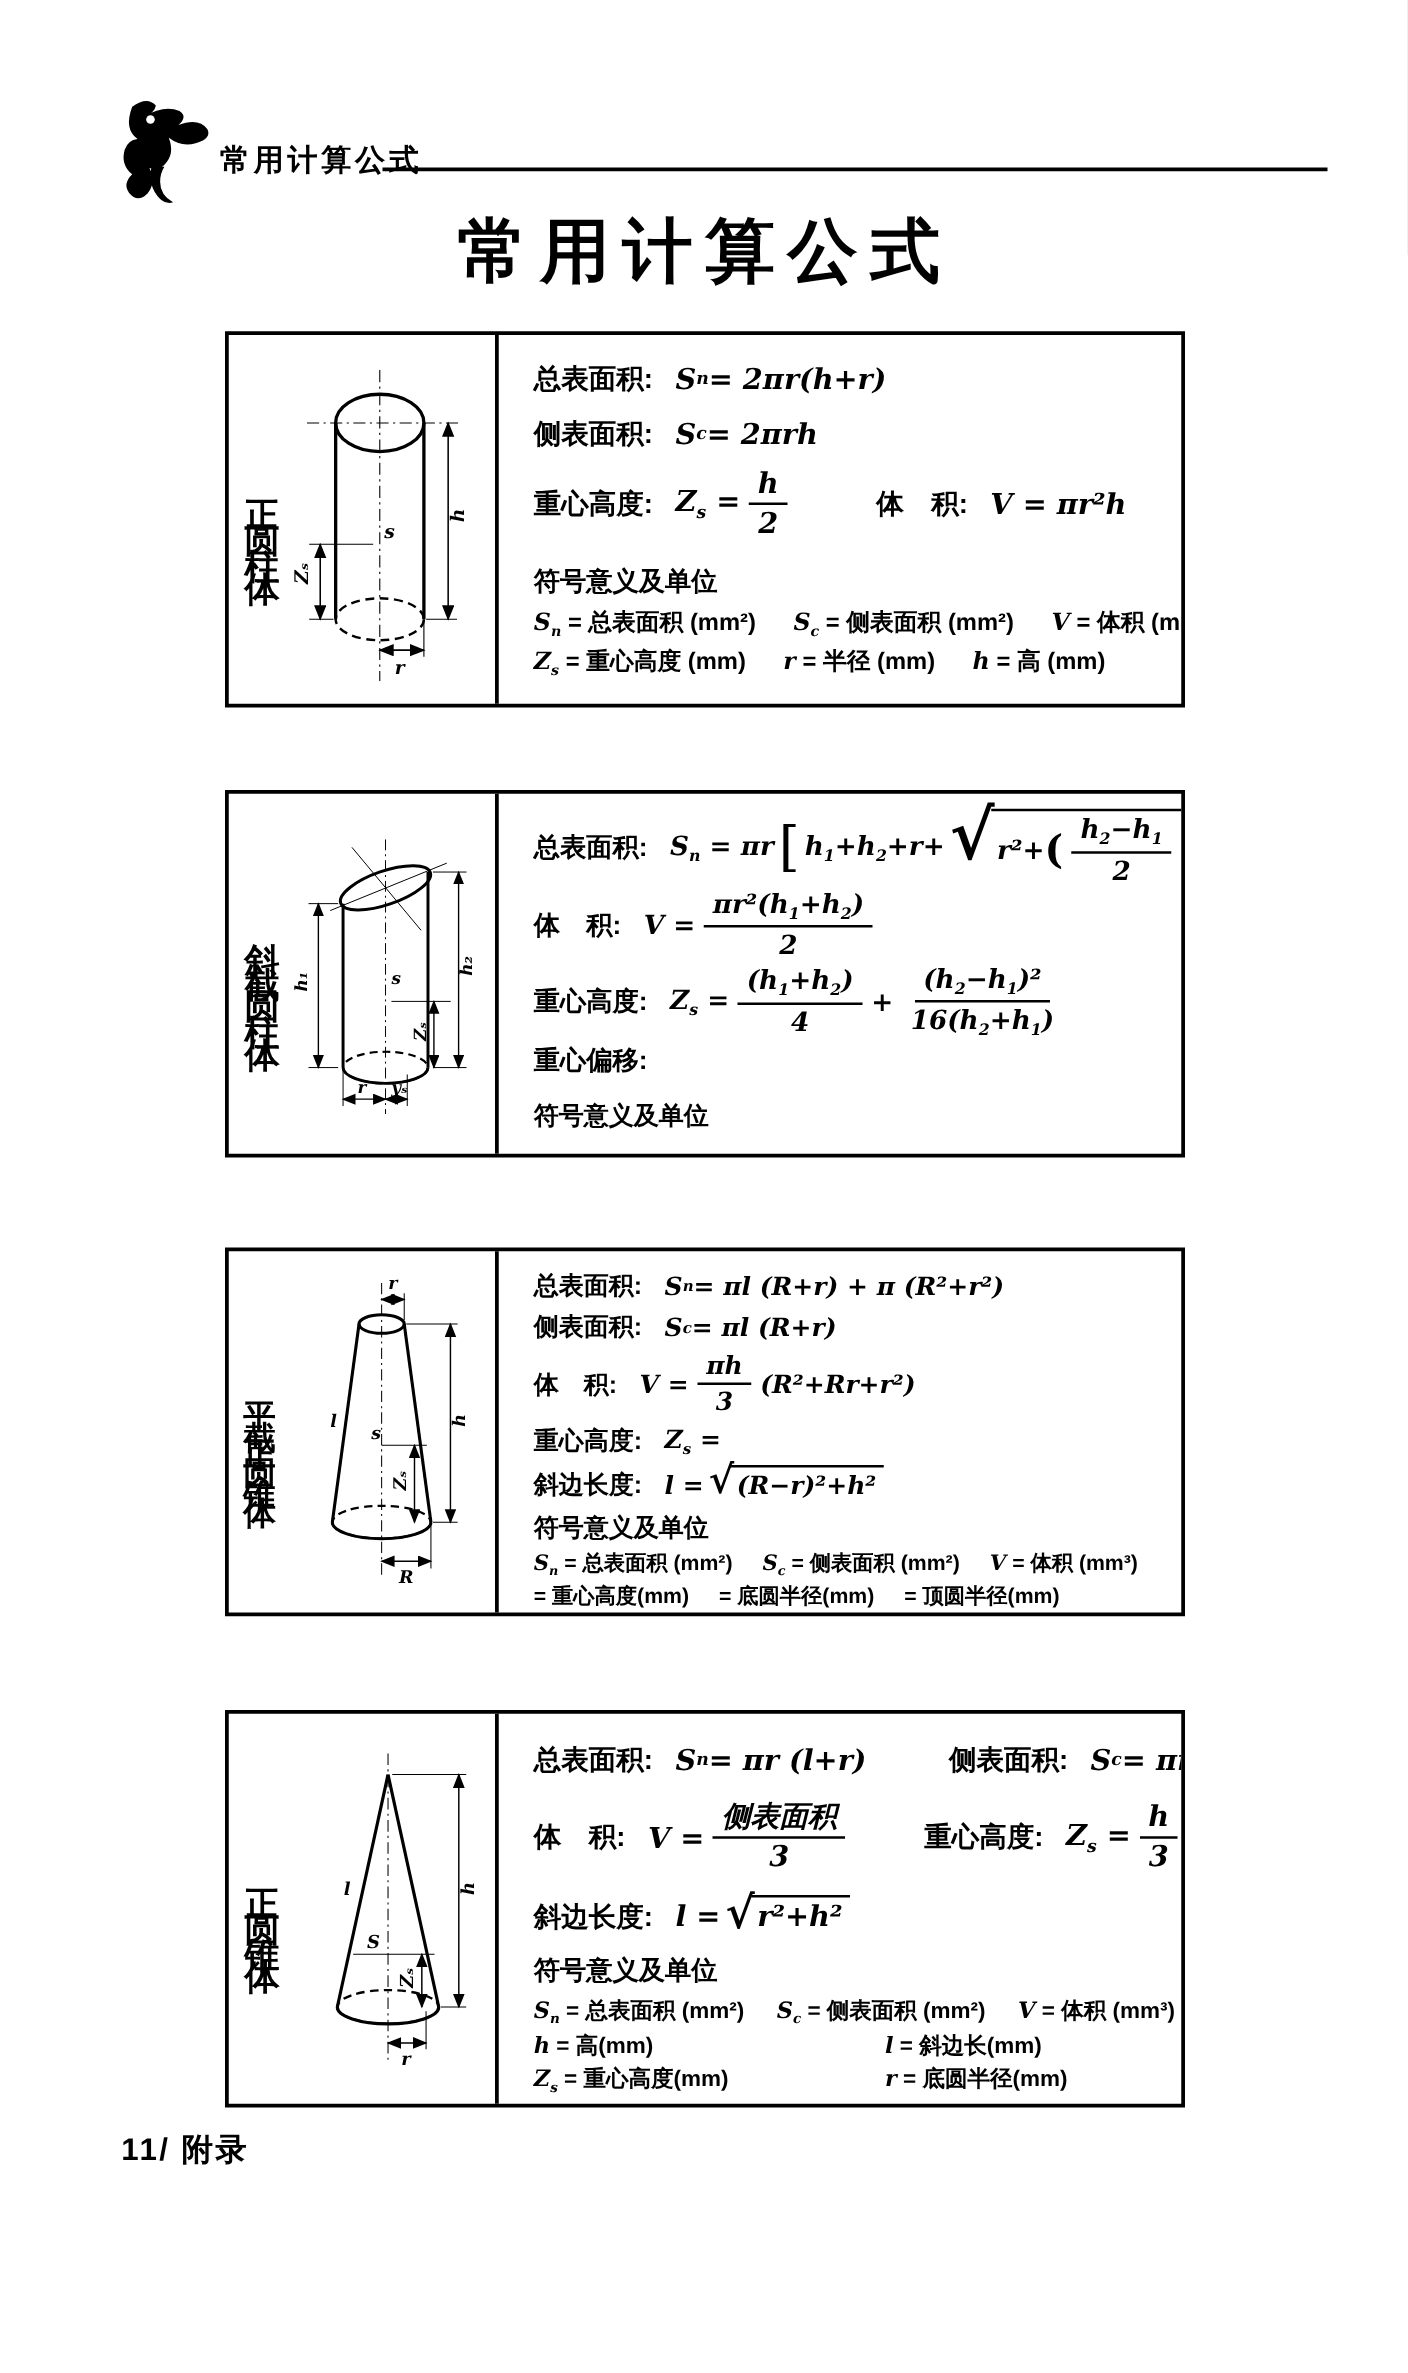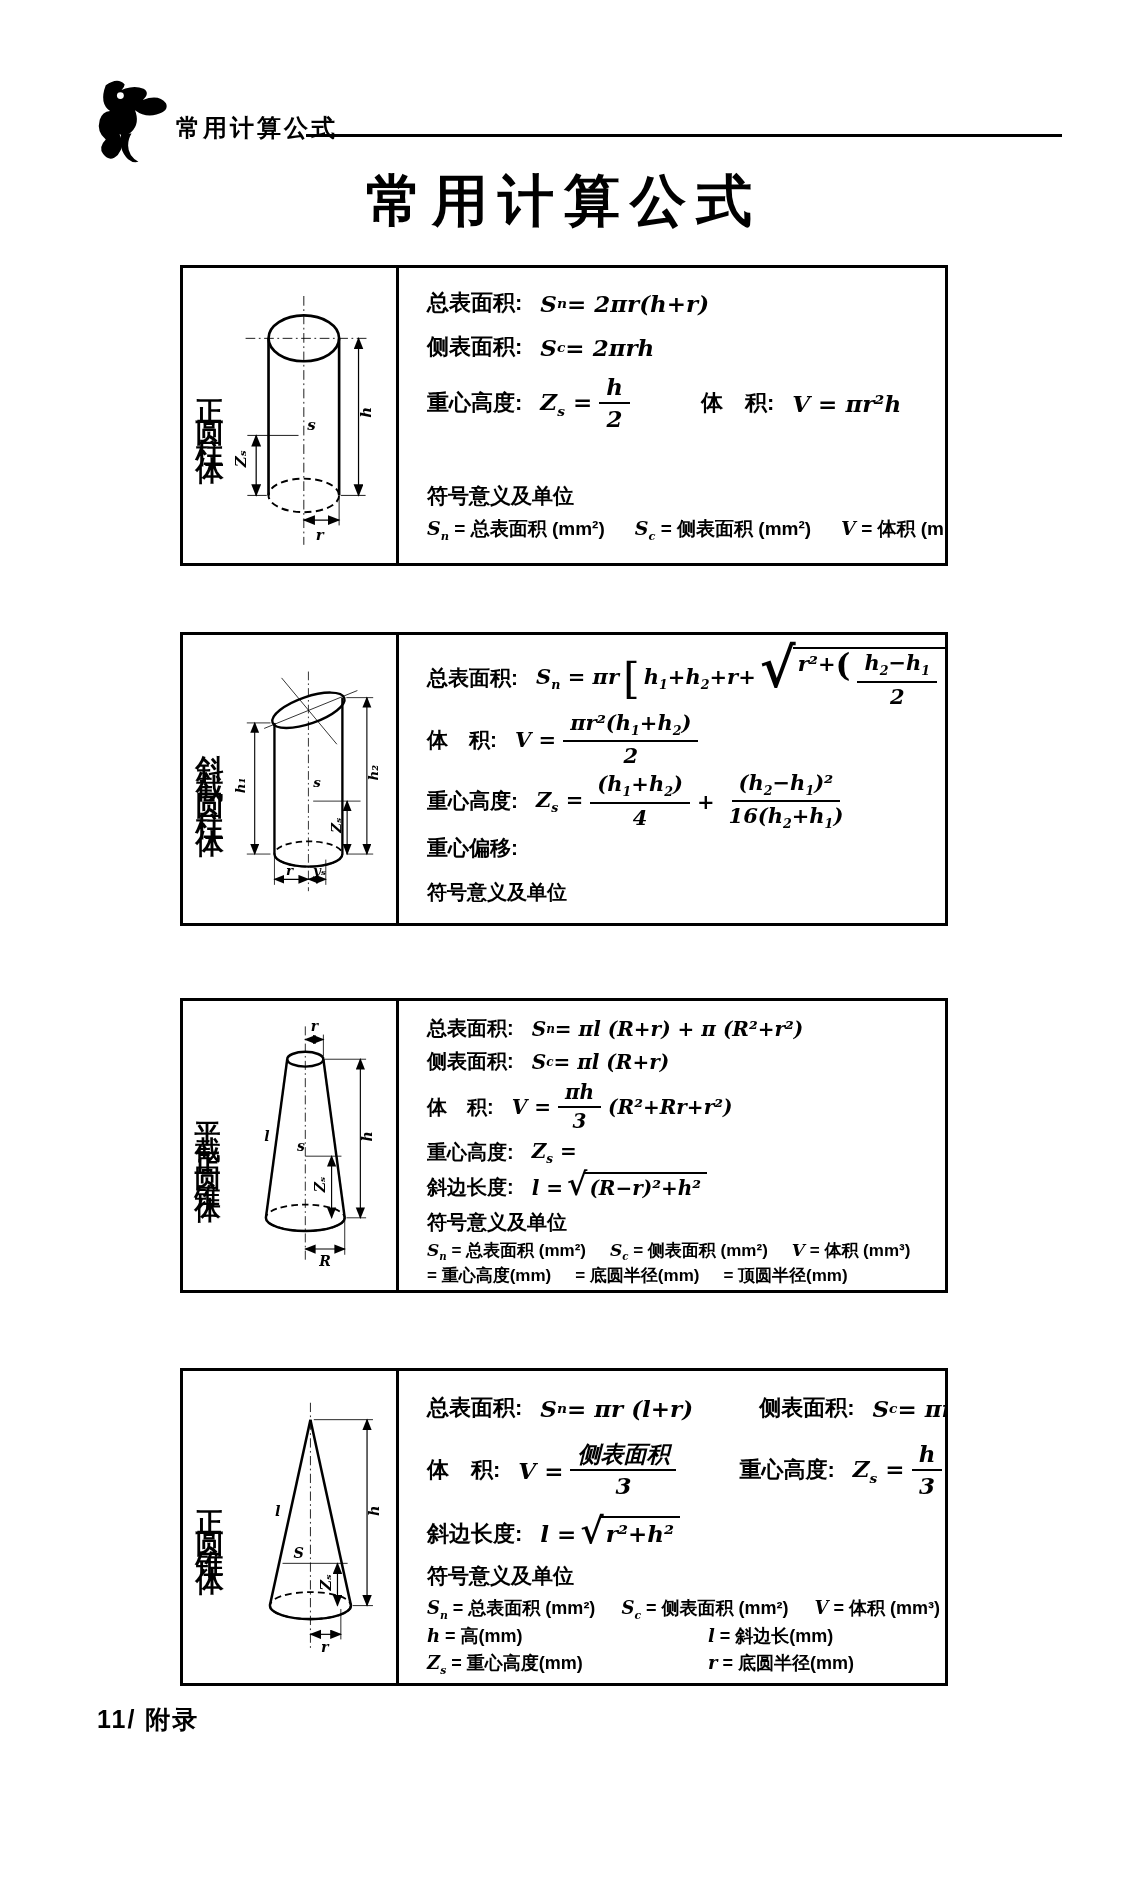--- a/index.html
+++ b/index.html
@@ -38,21 +38,21 @@
         display:inline-flex;align-items:center;}
   .math sub,.sym-item sub{font-size:0.6em;}
 
   .frac{display:inline-flex;flex-direction:column;align-items:center;margin:0 7px;}
   .frac .n{border-bottom:2.5px solid #000;padding:0 7px 2px;line-height:1.15;text-align:center;}
   .frac .d{padding:2px 7px 0;line-height:1.15;text-align:center;}
 
   .sqrt{display:inline-flex;align-items:flex-start;margin-left:4px;}
   .sqrt .rad{font-style:normal;font-weight:bold;font-size:1.55em;line-height:1;margin-right:-3px;transform:translateY(-3px);}
   .sqrt.tall .rad{font-size:2.6em;transform:translateY(-6px);}
-  .sqrt .cand{border-top:2.5px solid #000;padding:2px 6px 0 5px;display:inline-flex;align-items:flex-start;}
+  .sqrt .cand{border-top:2.5px solid #000;padding:2px 6px 0 5px;display:inline-flex;align-items:center;}
 
   .bigb{font-style:normal;font-weight:normal;font-size:2.05em;line-height:0.85;margin:0 4px;}
   .bp{font-style:normal;font-weight:bold;font-size:1.5em;line-height:0.9;}
 
   
   .sym-block{margin-top:auto;}
   .sym-title{font-size:21px;font-weight:bold;margin-bottom:6px;}
   .sym-line{display:flex;gap:30px;font-size:19px;font-weight:bold;margin-bottom:4px;white-space:nowrap;}
   .sym-item .m,.m{font-family:"DejaVu Serif",serif;font-style:italic;font-weight:bold;}
   .sym-item sub{font-family:"DejaVu Serif",serif;font-style:italic;}
@@ -150,20 +150,25 @@
           <span class="flabel">体　积:</span>
           <span class="math">V = πr²h</span>
         </span>
       </div>
       <div class="sym-block" style="padding-bottom:6px;">
         <div class="sym-title">符号意义及单位</div>
         <div class="sym-line">
           <span class="sym-item"><i class="m">S</i><sub>n</sub> = 总表面积 (mm²)</span>
           <span class="sym-item"><i class="m">S</i><sub>c</sub> = 侧表面积 (mm²)</span>
           <span class="sym-item"><i class="m">V</i> = 体积 (mm³)</span>
+        </div>
+        <div class="sym-line">
+          <span class="sym-item"><i class="m">Z</i><sub>s</sub> = 重心高度 (mm)</span>
+          <span class="sym-item"><i class="m">r</i> = 半径 (mm)</span>
+          <span class="sym-item"><i class="m">h</i> = 高 (mm)</span>
         </div>
       </div>
     </div>
   </div>
 
   <div class="sec sec2">
     <div class="left-pane">
       <div class="side-title">斜截圆柱体</div>
       <div class="diagram">
         <svg width="158" height="240" viewBox="0 0 200 300">

